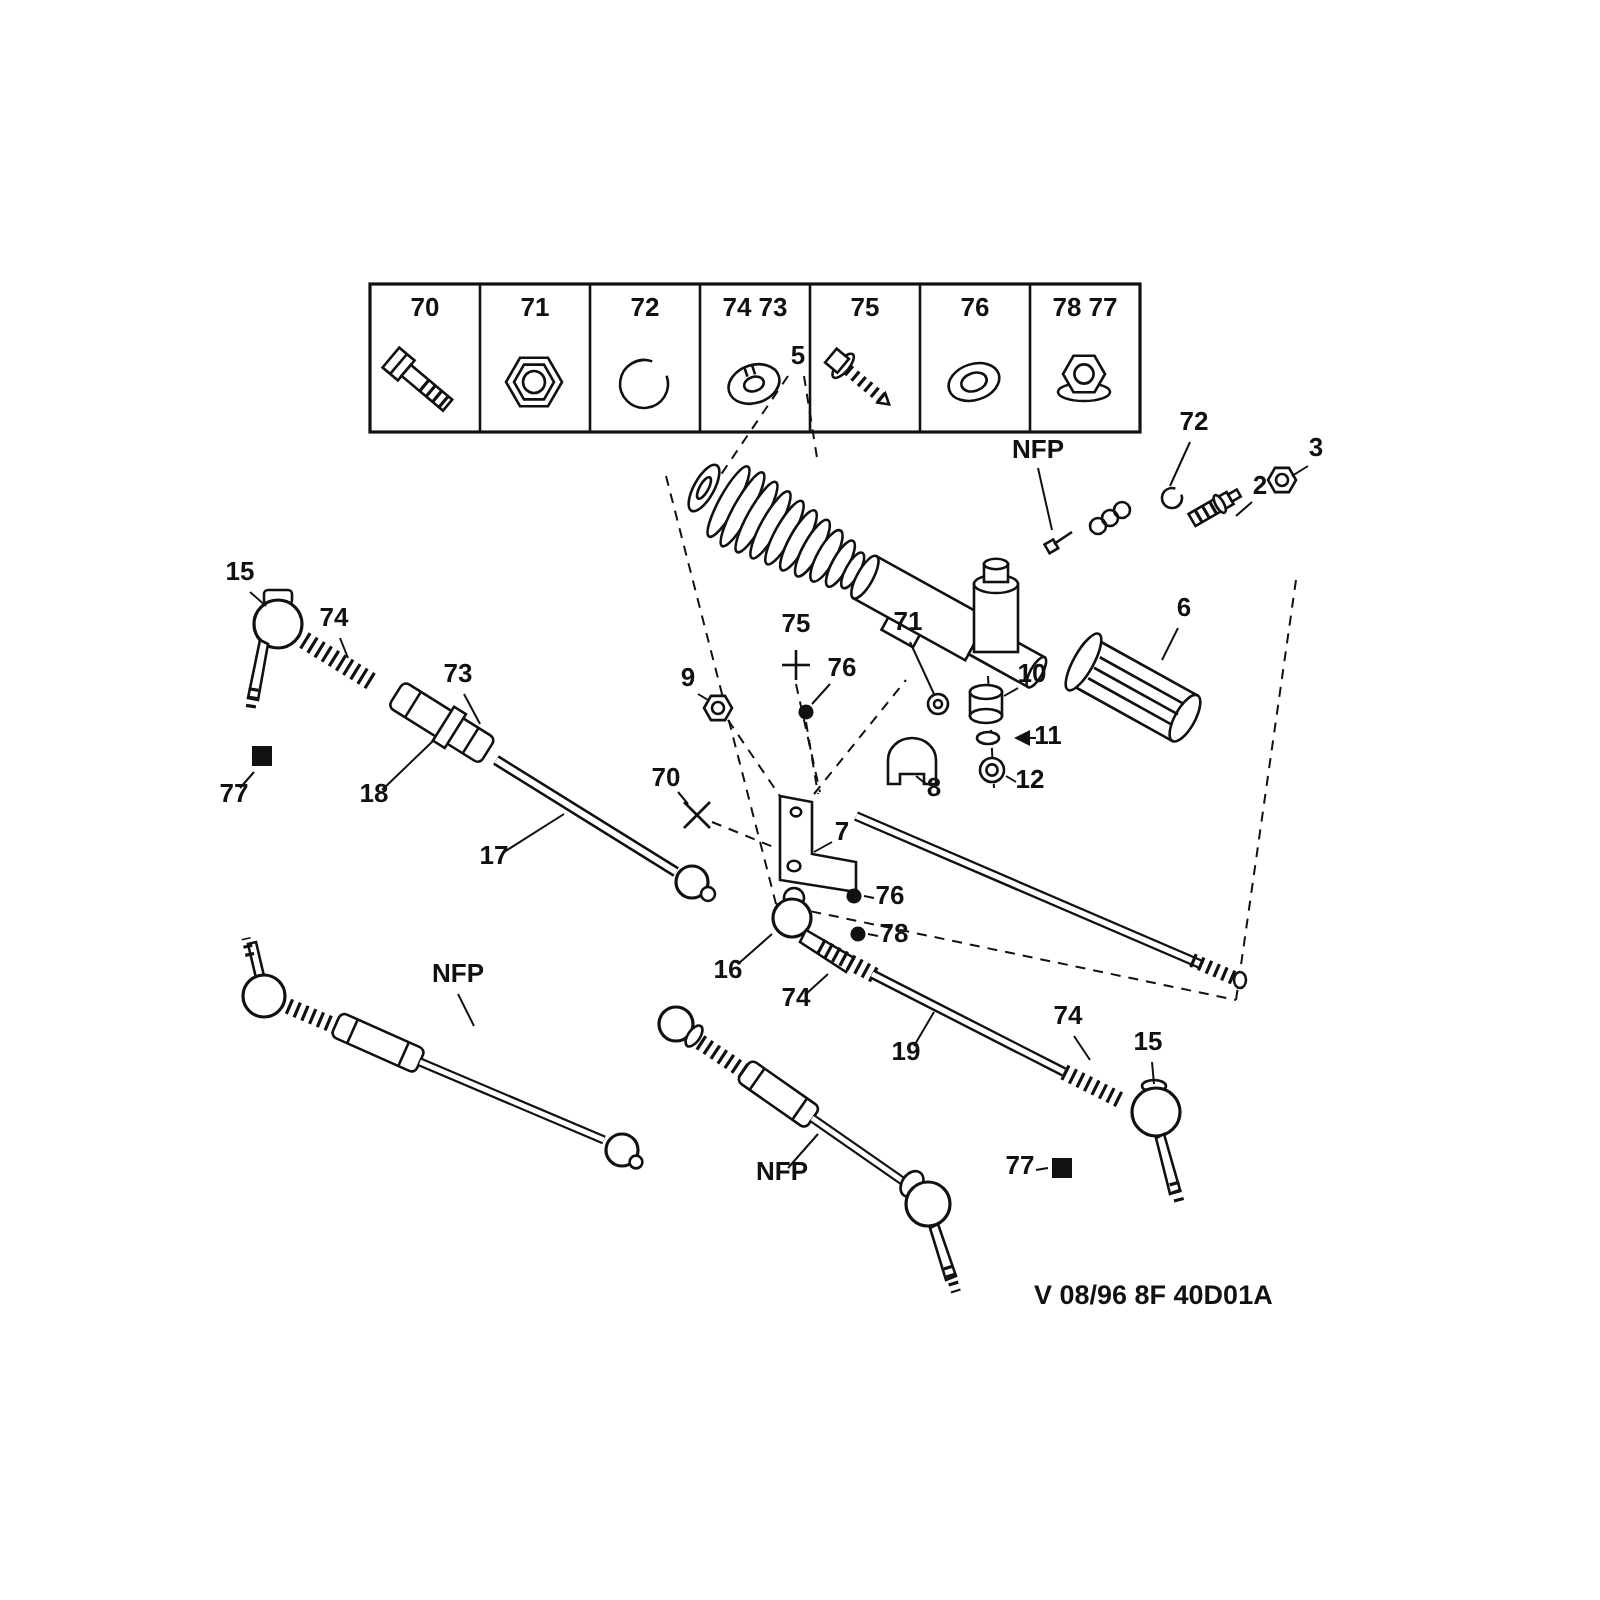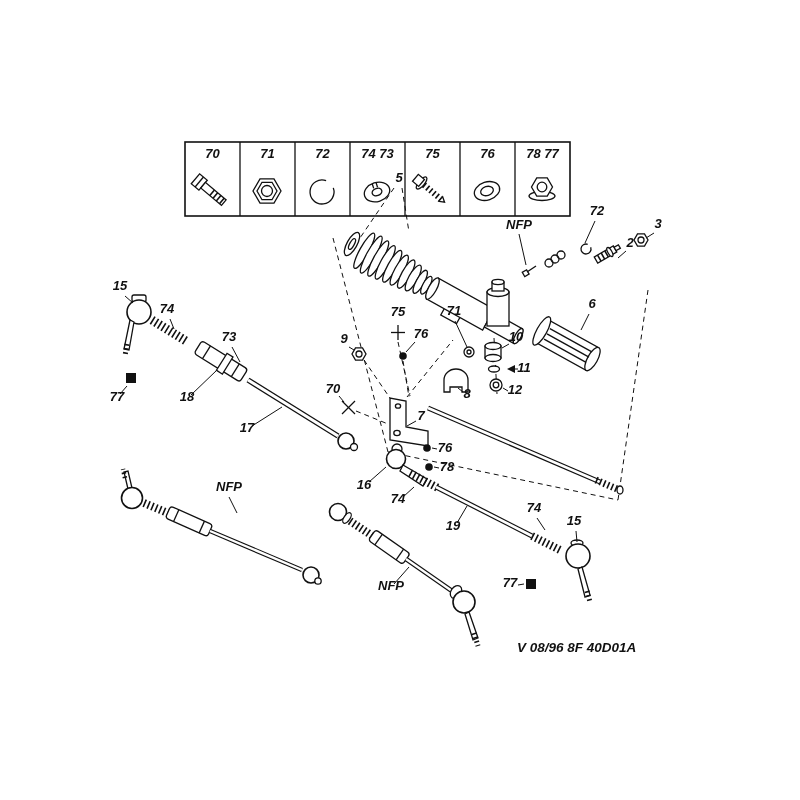--- a/index.html
+++ b/index.html
@@ -1,17 +1,17 @@
 <!DOCTYPE html>
 <html><head>
 <meta charset="utf-8">
 <style>
   html,body{margin:0;padding:0;background:#ffffff;}
   .stage{position:relative;width:800px;height:800px;background:#ffffff;overflow:hidden;
-         font-family:"Liberation Sans",sans-serif;font-style:italic;}
+         font-family:"Liberation Sans",sans-serif;}
   svg{position:absolute;left:0;top:0;}
   .ln{stroke:#111;stroke-width:1.3;fill:none;}
   .p{fill:#fff;stroke:#111;stroke-width:1.3;}
   .p2{fill:#fff;stroke:#111;stroke-width:1.6;}
   .thread{stroke:#111;fill:none;stroke-dasharray:1.6 2.6;stroke-linecap:butt;}
   .rodOuter{stroke:#111;fill:none;stroke-linecap:butt;}
   .rodInner{stroke:#fff;fill:none;stroke-linecap:butt;}
   .dsh{stroke:#111;stroke-width:1;fill:none;stroke-dasharray:5 4;}
   .ldr{stroke:#111;stroke-width:1;fill:none;}
   .dot{fill:#111;stroke:none;}

